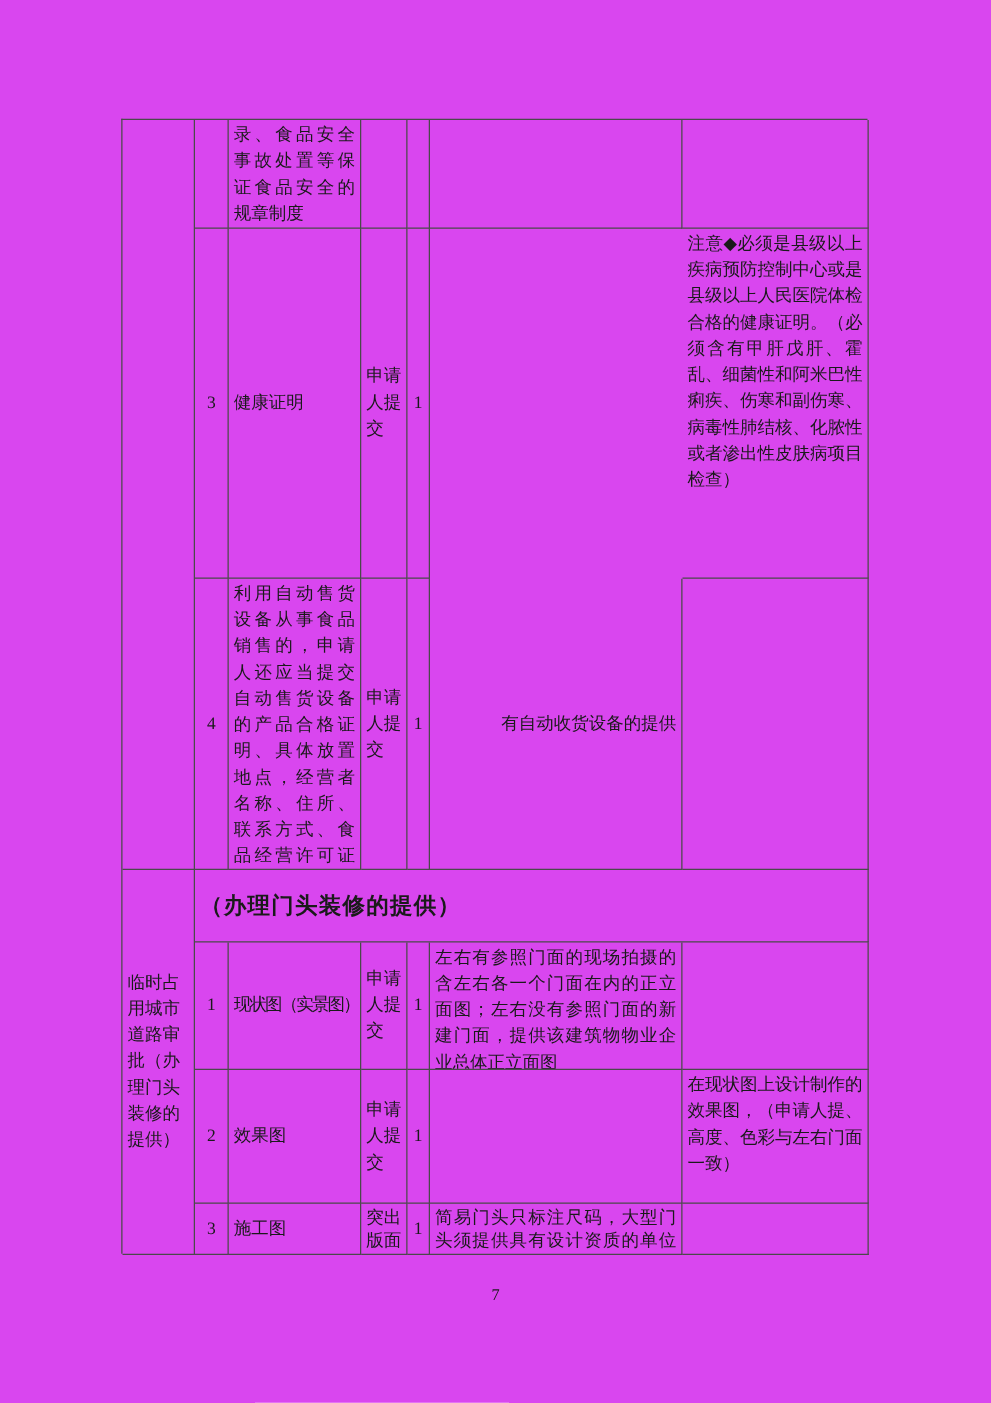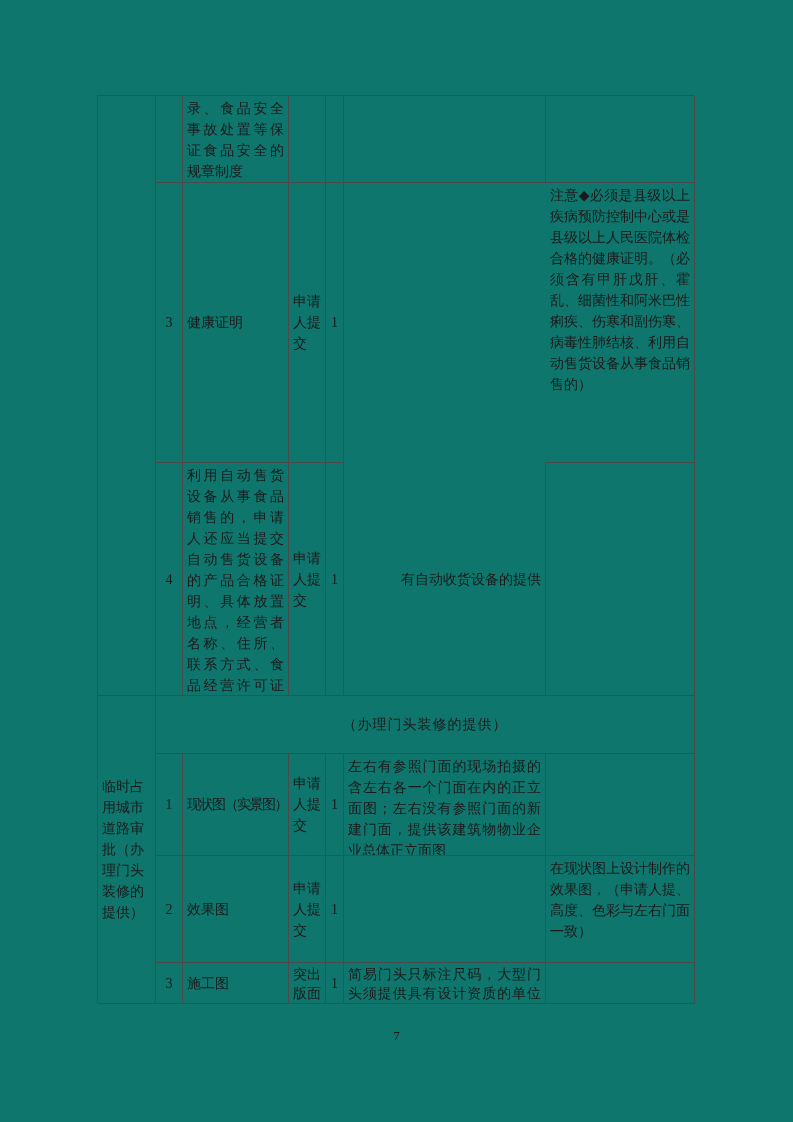--- a/index.html
+++ b/index.html
@@ -1,21 +1,21 @@
 <!DOCTYPE html>
 <html><head>
 <meta charset="utf-8">
 <style>
   html,body{margin:0;padding:0;}
   body{
     width:793px;height:1122px;background:#ffffff;position:relative;
     font-family:"Liberation Serif","DejaVu Serif",serif;
     color:#1a1a1a;
   }
-  .page{position:absolute;inset:0;background:#0f766e;}
+  .page{position:absolute;inset:0;background:#d946ef;}
   
   .doc-table{
     position:absolute;left:97px;top:95px;width:597px;height:908px;
     display:grid;
     grid-template-columns:58px 27px 106px 37px 18px 202px 149px;
     grid-template-rows:87px 280px 233px 58px 102px 107px 41px;
     border-top:1px solid #4a4a4a;
     border-left:1px solid #4a4a4a;
     box-sizing:border-box;
     font-size:14px;line-height:21px;
@@ -25,21 +25,21 @@
     border-bottom:1px solid #4a4a4a;
     padding:2px 4px;
     overflow:hidden;
     box-sizing:border-box;
     display:grid;
     align-content:center;           
   }
   .hc{justify-items:center;text-align:left;}          
   .top{align-content:start;}                            
   .jt{text-align:justify;}                              
-  .hd{font-weight:normal;font-size:14px;text-align:center;letter-spacing:1px;
+  .hd{font-weight:bold;font-size:18px;text-align:left;letter-spacing:1px;
       font-family:"Liberation Sans","DejaVu Sans",sans-serif;}
   .tight{letter-spacing:-1.5px;white-space:nowrap;}
   .cut{line-height:19px;align-content:start;padding-top:2px;}
   .pagenum{
     position:absolute;left:0;top:1028px;width:100%;
     text-align:center;font-size:13px;
   }
 </style>
 </head>
 <body>
@@ -54,21 +54,21 @@
     <div class="cell top jt" style="grid-column:3;grid-row:1;">录、食品安全事故处置等保证食品安全的规章制度</div>
     <div class="cell hc" style="grid-column:4;grid-row:1;"></div>
     <div class="cell hc" style="grid-column:5;grid-row:1;"></div>
     <div class="cell" style="grid-column:6;grid-row:1;"></div>
     <div class="cell" style="grid-column:7;grid-row:1;"></div>
 
     <div class="cell hc" style="grid-column:2;grid-row:2;">3</div>
     <div class="cell" style="grid-column:3;grid-row:2;">健康证明</div>
     <div class="cell hc" style="grid-column:4;grid-row:2;">申请人提交</div>
     <div class="cell hc" style="grid-column:5;grid-row:2;">1</div>
-    <div class="cell top jt" style="grid-column:7;grid-row:2;">注意◆必须是县级以上疾病预防控制中心或是县级以上人民医院体检合格的健康证明。（必须含有甲肝戊肝、霍乱、细菌性和阿米巴性痢疾、伤寒和副伤寒、病毒性肺结核、利用自动售货设备从事食品销售的）</div>
+    <div class="cell top jt" style="grid-column:7;grid-row:2;">注意◆必须是县级以上疾病预防控制中心或是县级以上人民医院体检合格的健康证明。（必须含有甲肝戊肝、霍乱、细菌性和阿米巴性痢疾、伤寒和副伤寒、病毒性肺结核、化脓性或者渗出性皮肤病项目检查）</div>
 
     <div class="cell hc" style="grid-column:2;grid-row:3;">4</div>
     <div class="cell top jt" style="grid-column:3;grid-row:3;">利用自动售货设备从事食品销售的，申请人还应当提交自动售货设备的产品合格证明、具体放置地点，经营者名称、住所、联系方式、食品经营许可证的公示方法等材料</div>
     <div class="cell hc" style="grid-column:4;grid-row:3;">申请人提交</div>
     <div class="cell hc" style="grid-column:5;grid-row:3;">1</div>
     <div class="cell" style="grid-column:6;grid-row:3;text-align:right;">有自动收货设备的提供</div>
     <div class="cell" style="grid-column:7;grid-row:3;"></div>
 
     <div class="cell hc" style="grid-column:1;grid-row:4 / span 4;">临时占用城市道路审批（办理门头装修的提供）</div>
 

